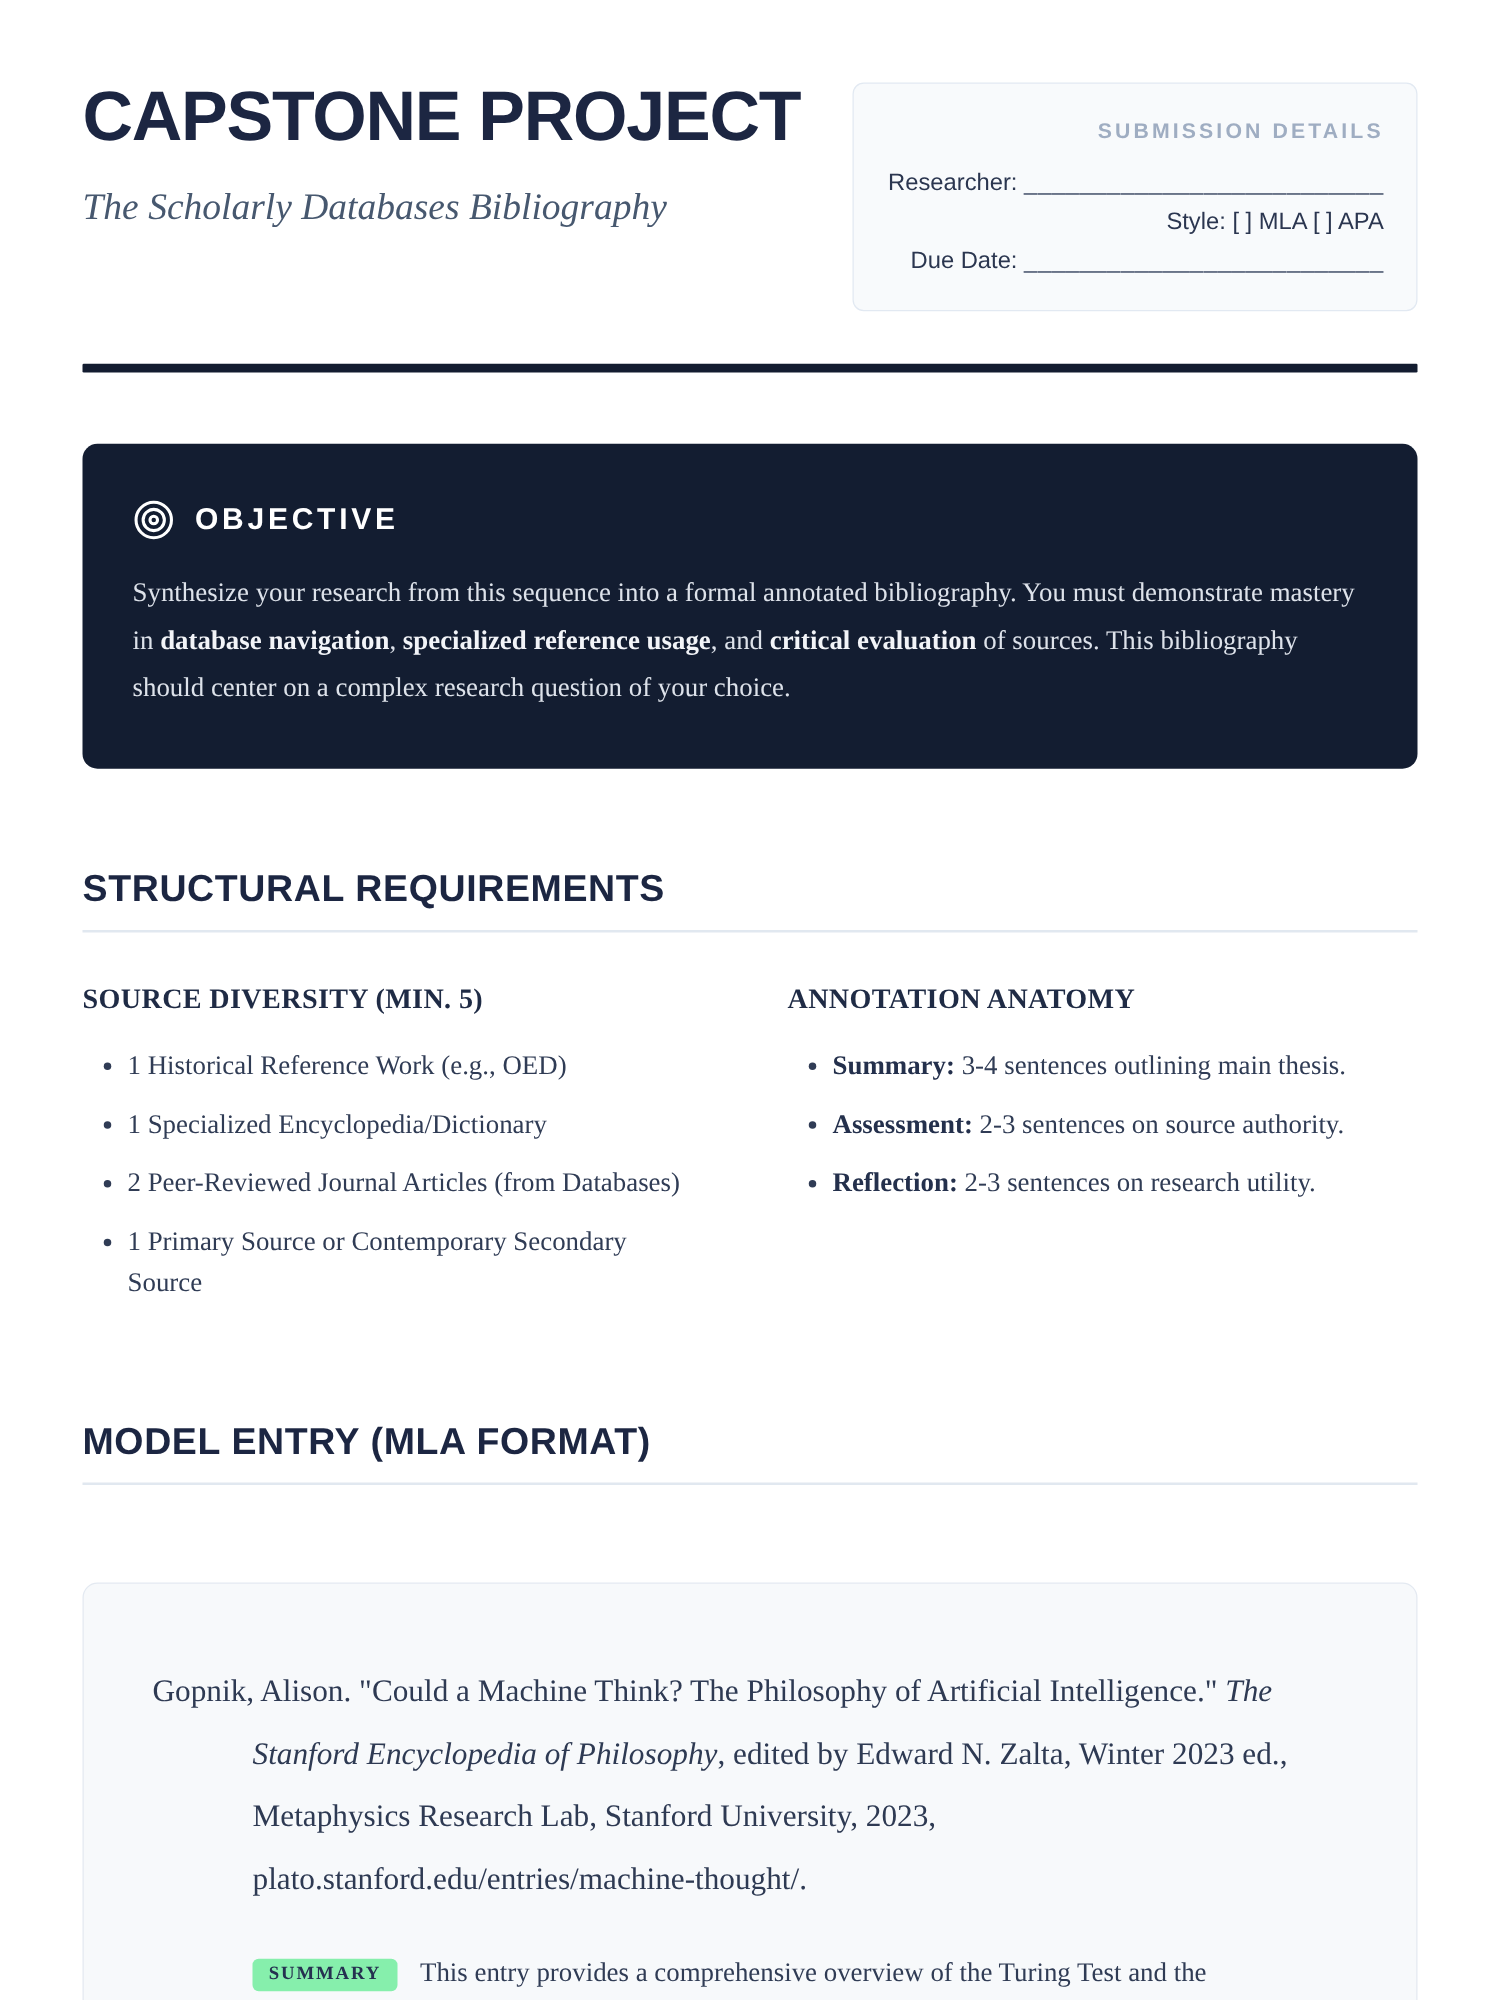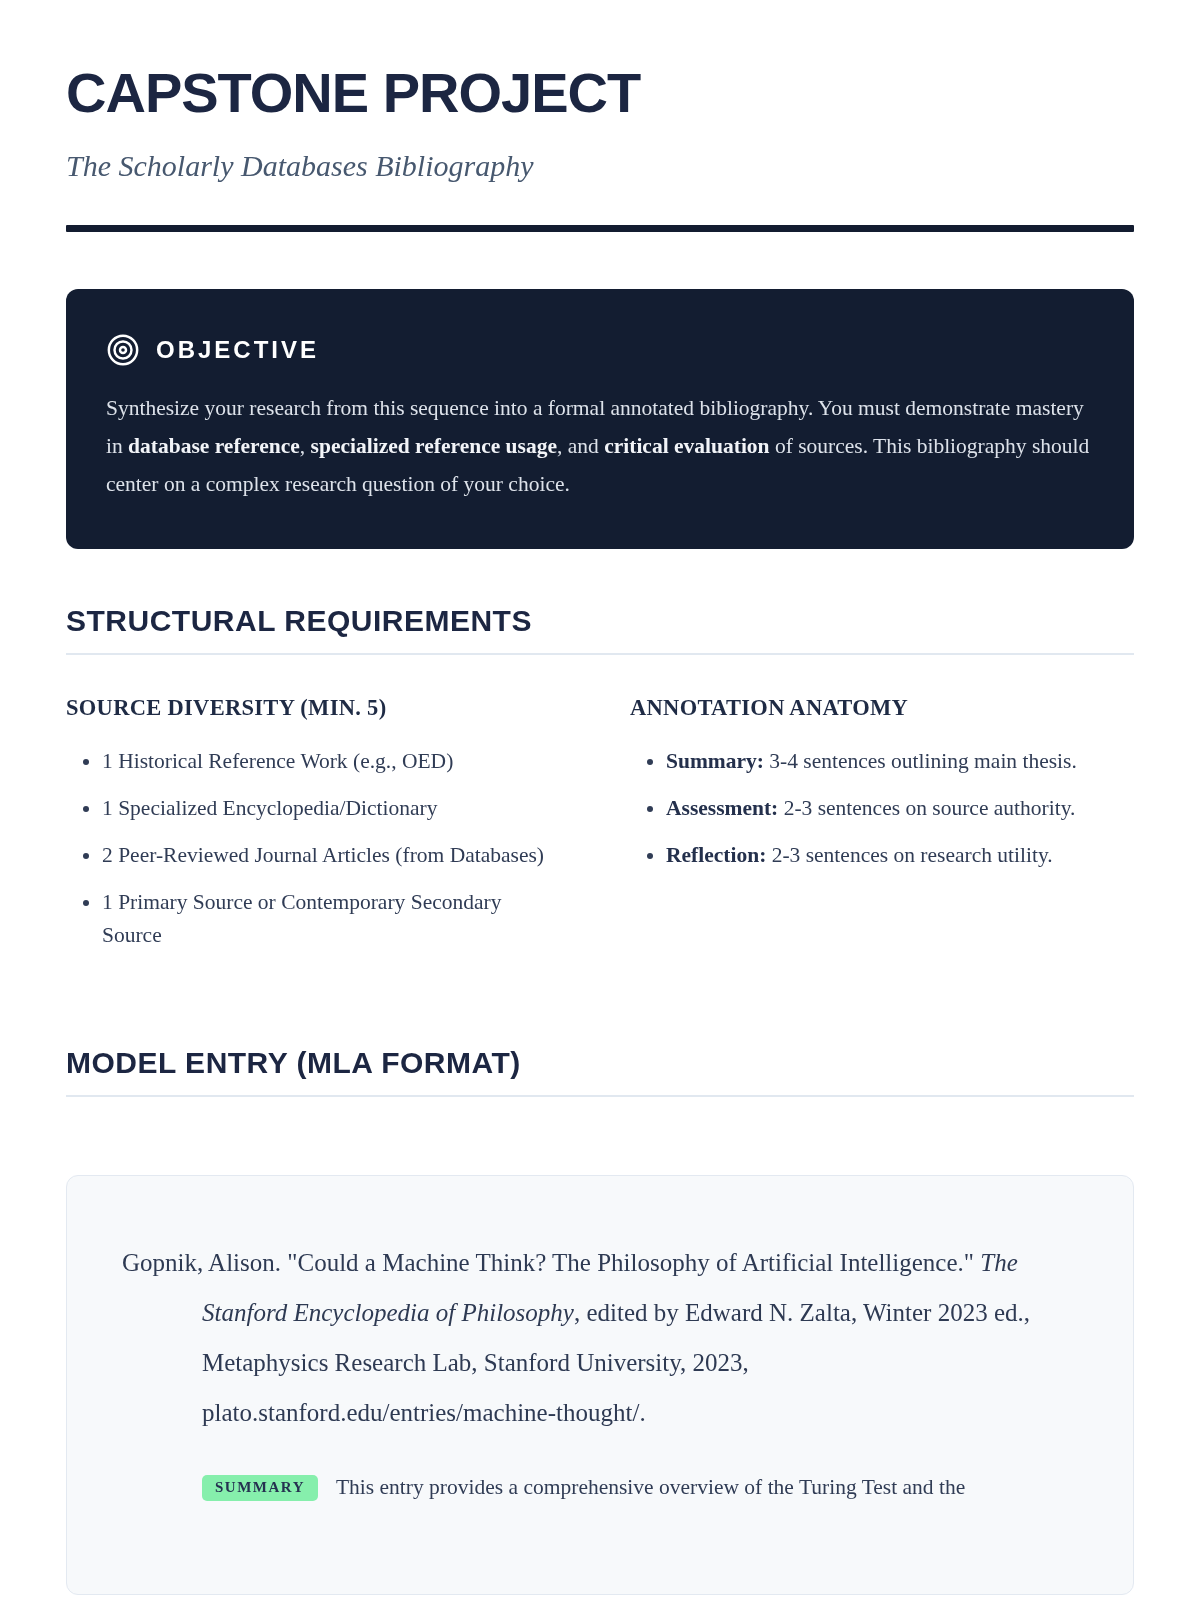--- a/index.html
+++ b/index.html
@@ -96,21 +96,21 @@
   .objective-body {
     margin-top: 22px;
     font-size: 21.5px;
     line-height: 38px;
     color: #dde2ea;
     max-width: 990px;
   }
   .objective-body b { color: #f2f4f8; }
 
   
-  .section { margin-top: 55px; }
+  .section { margin-top: 80px; }
   .section-heading {
     font-family: "Liberation Sans", sans-serif;
     font-weight: bold;
     font-size: 30px;
     letter-spacing: 0.5px;
     color: #1c2642;
   }
   .section-rule {
     margin-top: 15px;
     height: 2px;
@@ -190,34 +190,40 @@
 <body>
 
 <div class="page">
 
   <div class="header-row">
     <div class="title-block">
       <div class="doc-title">CAPSTONE PROJECT</div>
       <div class="doc-subtitle">The Scholarly Databases Bibliography</div>
     </div>
 
+    <div class="submission-box">
+      <div class="submission-heading">SUBMISSION DETAILS</div>
+      <div class="submission-line"><span>Researcher:</span> <span class="blank">__________________________</span></div>
+      <div class="submission-line">Style: [ ] MLA [ ] APA</div>
+      <div class="submission-line"><span>Due Date:</span> <span class="blank">__________________________</span></div>
+    </div>
   </div>
 
   <div class="thick-rule"></div>
 
   <div class="objective-box">
     <div class="objective-title-row">
       <svg class="target-icon" viewBox="0 0 36 36" fill="none" xmlns="http://www.w3.org/2000/svg">
         <circle cx="18" cy="18" r="15" stroke="#ffffff" stroke-width="2.6"></circle>
         <circle cx="18" cy="18" r="9" stroke="#ffffff" stroke-width="2.6"></circle>
         <circle cx="18" cy="18" r="3.2" stroke="#ffffff" stroke-width="2.6"></circle>
       </svg>
       <span class="objective-title">OBJECTIVE</span>
     </div>
-    <p class="objective-body"><span>Synthesize your research from this sequence into a formal annotated bibliography. You must demonstrate mastery in </span><b>database reference</b><span>, </span><b>specialized reference usage</b><span>, and </span><b>critical evaluation</b><span> of sources. This bibliography should center on a complex research question of your choice.</span></p>
+    <p class="objective-body"><span>Synthesize your research from this sequence into a formal annotated bibliography. You must demonstrate mastery in </span><b>database navigation</b><span>, </span><b>specialized reference usage</b><span>, and </span><b>critical evaluation</b><span> of sources. This bibliography should center on a complex research question of your choice.</span></p>
   </div>
 
   <div class="section">
     <div class="section-heading">STRUCTURAL REQUIREMENTS</div>
     <div class="section-rule"></div>
 
     <div class="columns">
       <div>
         <div class="col-heading">SOURCE DIVERSITY (MIN. 5)</div>
         <ul class="req-list">

